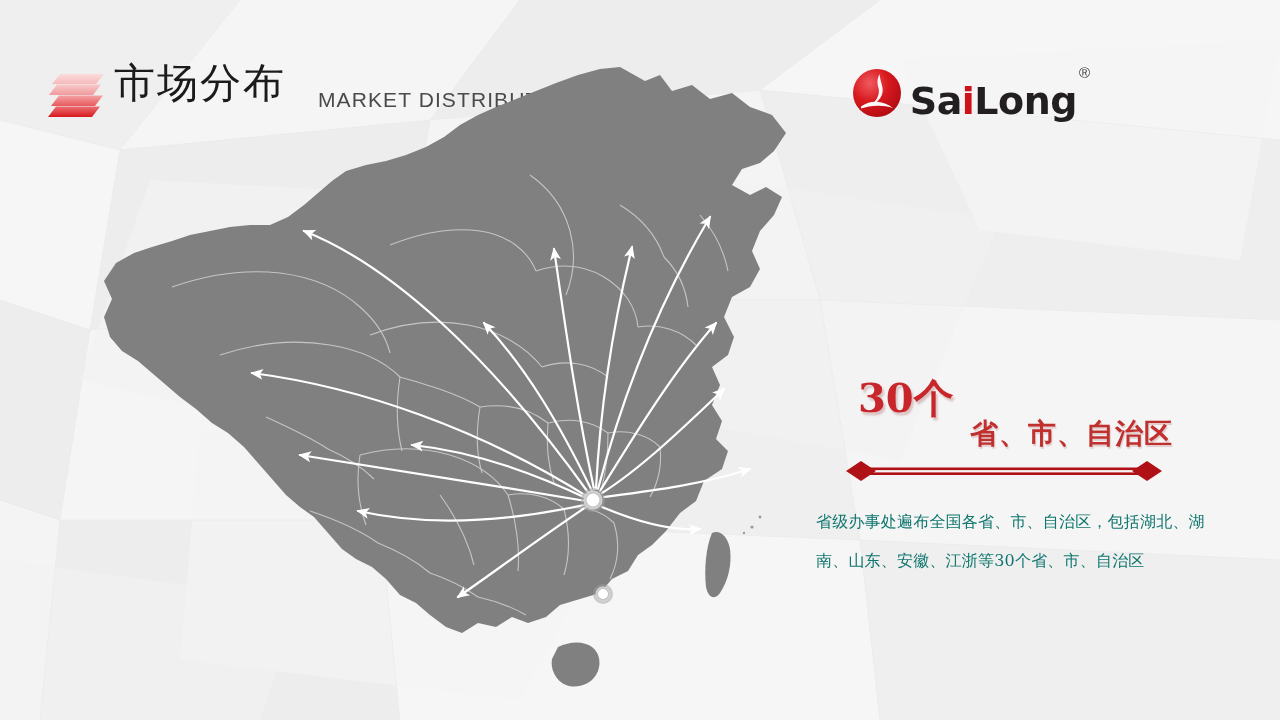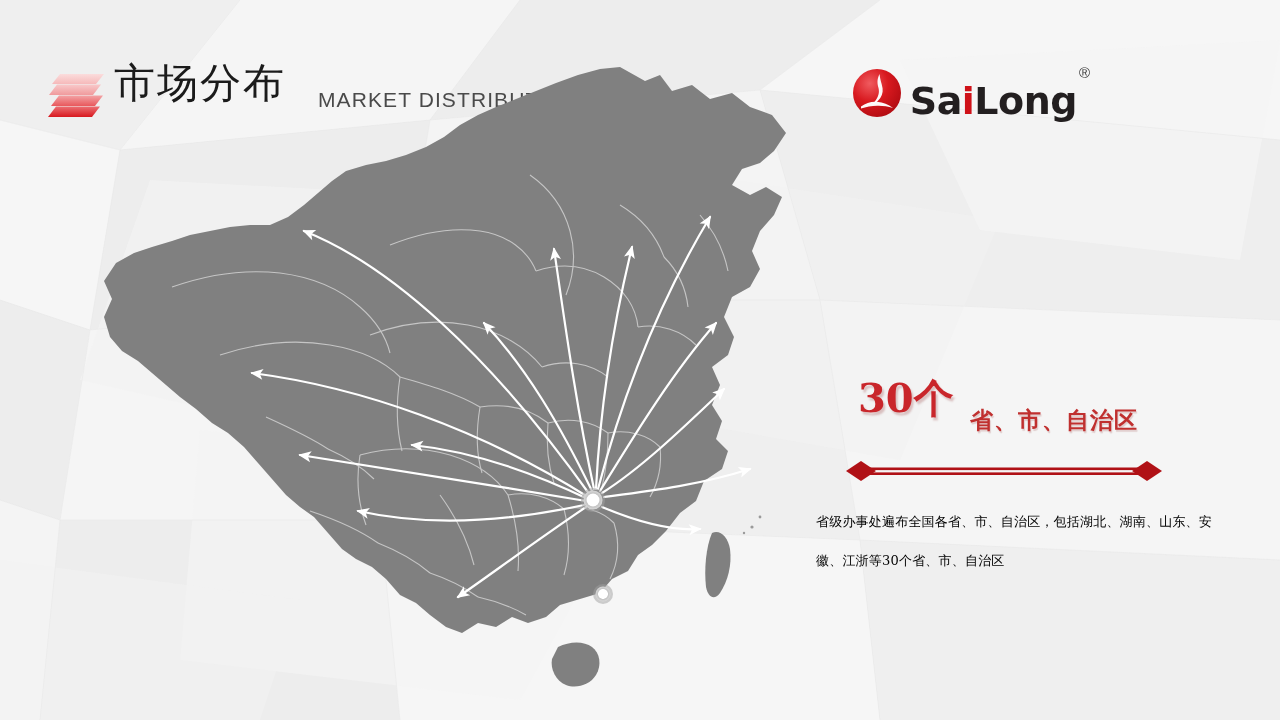--- a/index.html
+++ b/index.html
@@ -115,43 +115,43 @@
     font-family: "DejaVu Serif", "Liberation Serif", serif;
     font-size: 40px;
     font-weight: bold;
     color: #c9262b;
     line-height: 1;
     text-shadow: 2px 3px 2px rgba(150,60,60,0.28);
     white-space: nowrap;
   }
   #stat-label {
     position: absolute;
-    left: 156px; top: 28px;
+    left: 156px; top: 40px;
     font-family: "DejaVu Serif", "Liberation Serif", serif;
-    font-size: 23px;
+    font-size: 28px;
     font-weight: bold;
     color: #c0302f;
     letter-spacing: 1px;
     line-height: 1;
     text-shadow: 1px 2px 1px rgba(150,60,60,0.22);
     white-space: nowrap;
   }
   #divider {
     position: absolute;
     left: 32px; top: 78px;
     width: 316px; height: 26px;
   }
   #paragraph {
     position: absolute;
     left: 2px; top: 122px;
     width: 396px;
     font-family: "DejaVu Serif", "Liberation Serif", serif;
-    font-size: 13px;
+    font-size: 16px;
     line-height: 39px;
-    color: #000000;
+    color: #0f766e;
     letter-spacing: 0.2px;
   }
 </style>
 </head>
 <body>
 
 <div id="slide">
 
   <svg id="bg-facets" viewBox="0 0 1280 720" preserveAspectRatio="none">
     <rect x="0" y="0" width="1280" height="720" fill="#f3f3f3"></rect>

